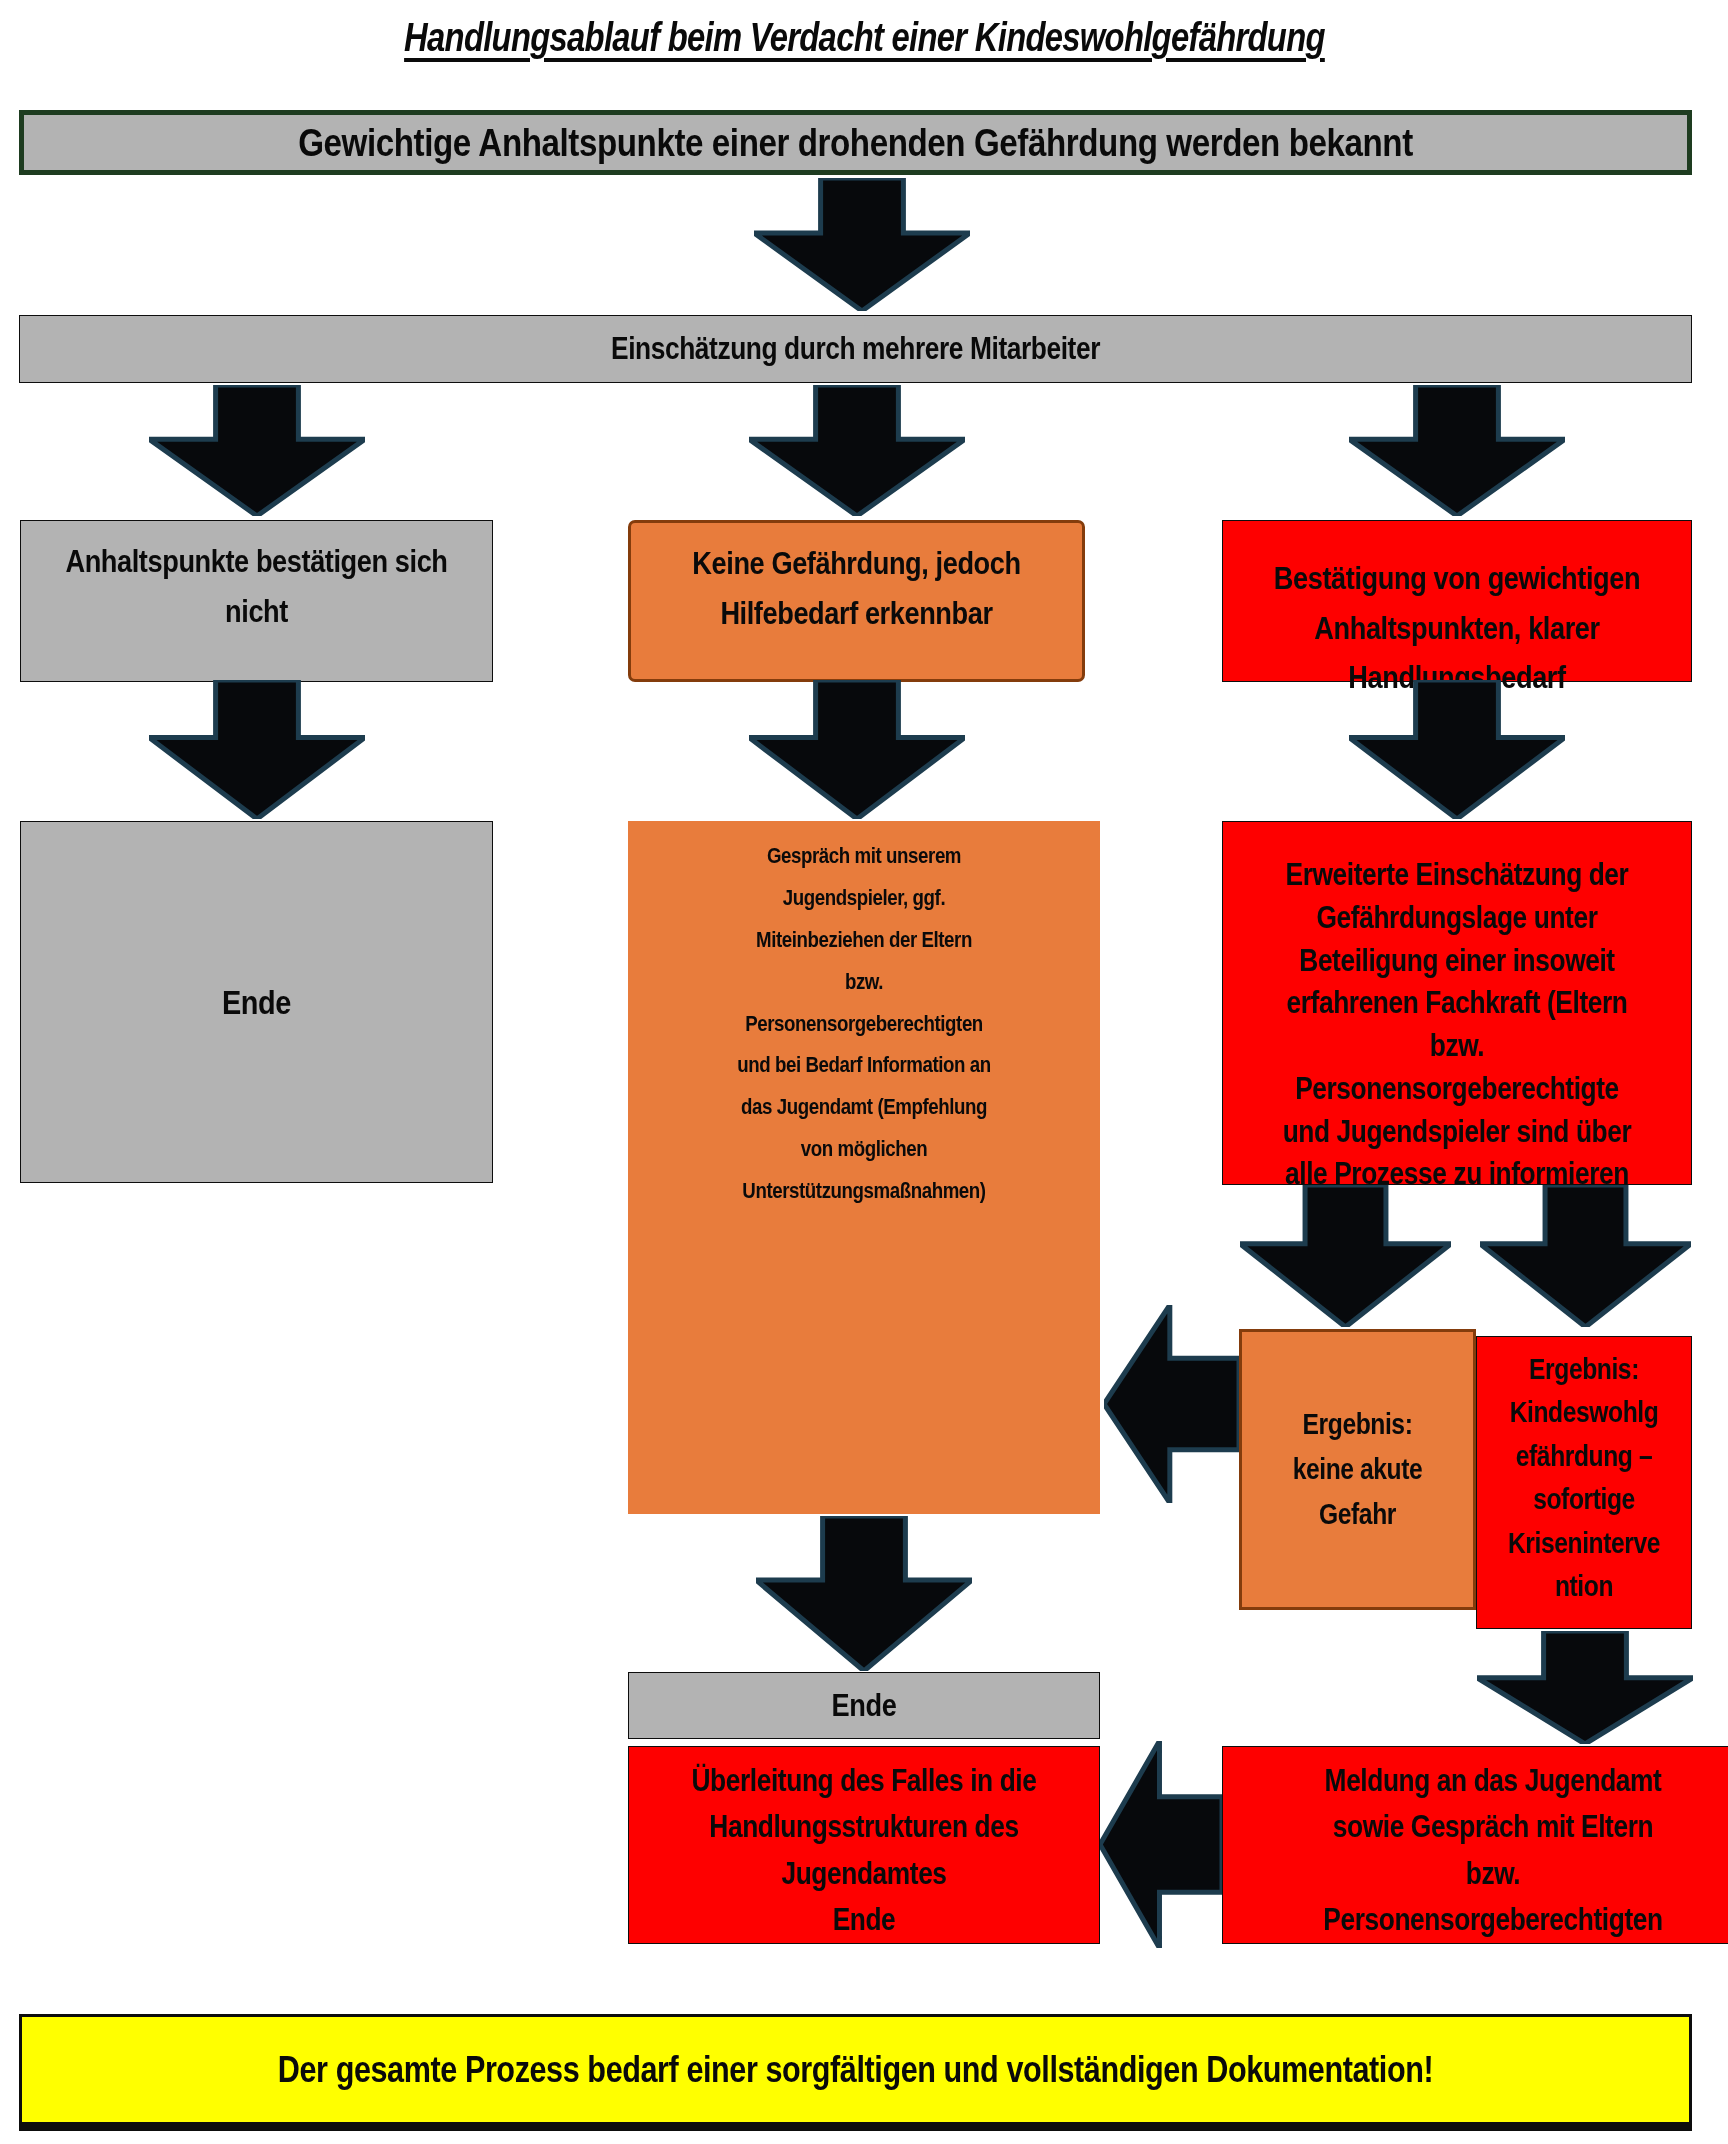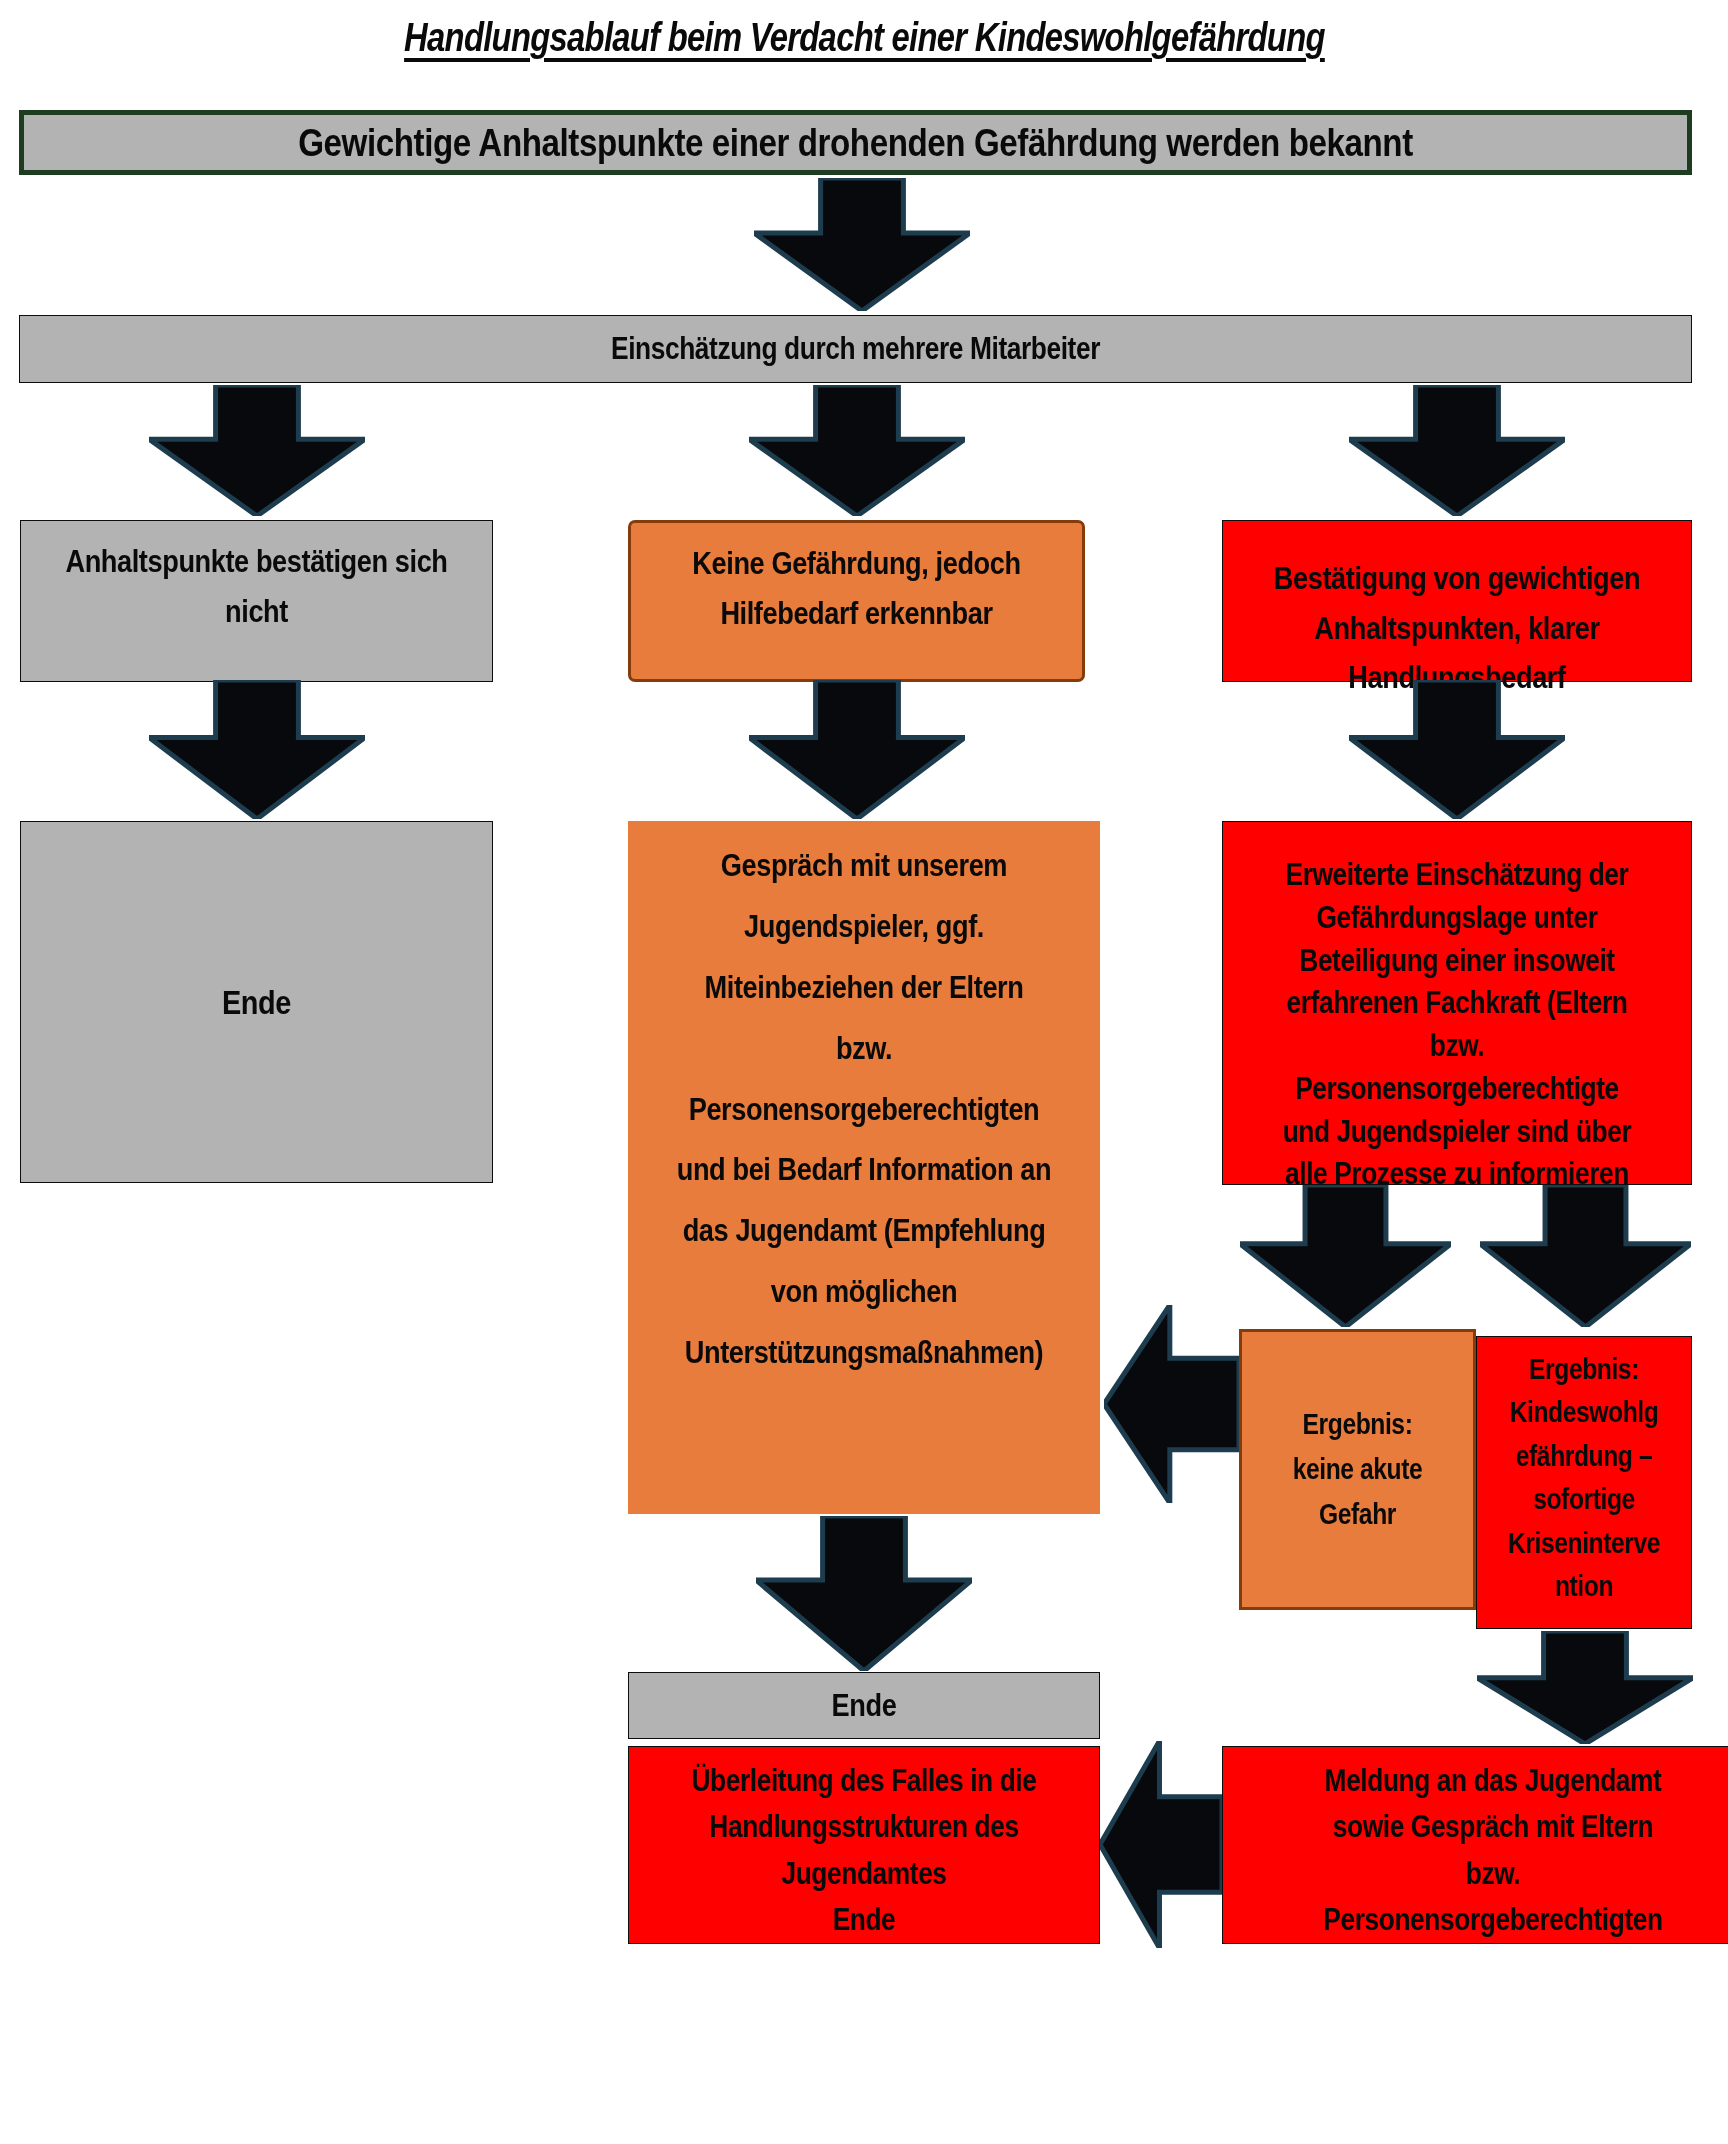--- a/index.html
+++ b/index.html
@@ -44,21 +44,21 @@
     vector-effect:non-scaling-stroke;
   }
 
   
   #n-start       {left:19px;  top:110px;  width:1673px; height:65px;  font-size:39px;}
   #n-assessment  {left:19px;  top:315px;  width:1673px; height:68px;  font-size:31px;}
   #n-notconf     {left:20px;  top:520px;  width:473px;  height:162px; font-size:32px; line-height:1.55; padding-top:16px;}
   #n-nodanger    {left:628px; top:520px;  width:457px;  height:162px; font-size:32px; line-height:1.55; padding-top:16px;border-radius:7px;}
   #n-confirmed   {left:1222px;top:520px;  width:470px;  height:162px; font-size:32px; line-height:1.55; padding-top:33px;}
   #n-ende-left   {left:20px;  top:821px;  width:473px;  height:362px; font-size:34px;}
-  #n-talk        {left:628px; top:821px;  width:472px;  height:693px; font-size:32px; line-height:1.9; padding-top:14.4px;}
+  #n-talk        {left:628px; top:821px;  width:472px;  height:693px; font-size:22px; line-height:1.9; padding-top:14.4px;}
   #n-extended    {left:1222px;top:821px;  width:470px;  height:364px; font-size:31px; line-height:1.38; padding-top:32px;}
   #n-result-ok   {left:1239px;top:1329px; width:237px;  height:281px; font-size:29px; line-height:1.56;}
   #n-result-kwg  {left:1476px;top:1336px; width:216px;  height:293px; font-size:29px; line-height:1.5; padding-top:10.8px;}
   #n-ende-mid    {left:628px; top:1672px; width:472px;  height:67px;  font-size:32px;}
   #n-handover    {left:628px; top:1746px; width:472px;  height:198px; font-size:31px; line-height:1.5; padding-top:10.8px;}
   #n-report      {left:1222px;top:1746px; width:542px;  height:198px; font-size:31px; line-height:1.5; padding-top:10.8px;}
   #n-banner      {left:19px;  top:2014px; width:1673px; height:117px; font-size:36px;}
 </style>
 </head>
 <body>
@@ -186,15 +186,18 @@
     <span class="txt">Meldung an das Jugendamt
 sowie Gespräch mit Eltern
 bzw.
 Personensorgeberechtigten</span>
   </div>
 
   <svg class="arr" style="left:1100px;top:1741px;width:122px;height:207px" viewBox="0 0 160 230" preserveAspectRatio="none">
     <polygon points="160,62 160,168 78,168 78,230 0,115 78,0 78,62"></polygon>
   </svg>
 
+  <div class="node yellow" id="n-banner">
+    <span class="txt">Der gesamte Prozess bedarf einer sorgfältigen und vollständigen Dokumentation!</span>
+  </div>
 
 </div>
 
 
 </body></html>

